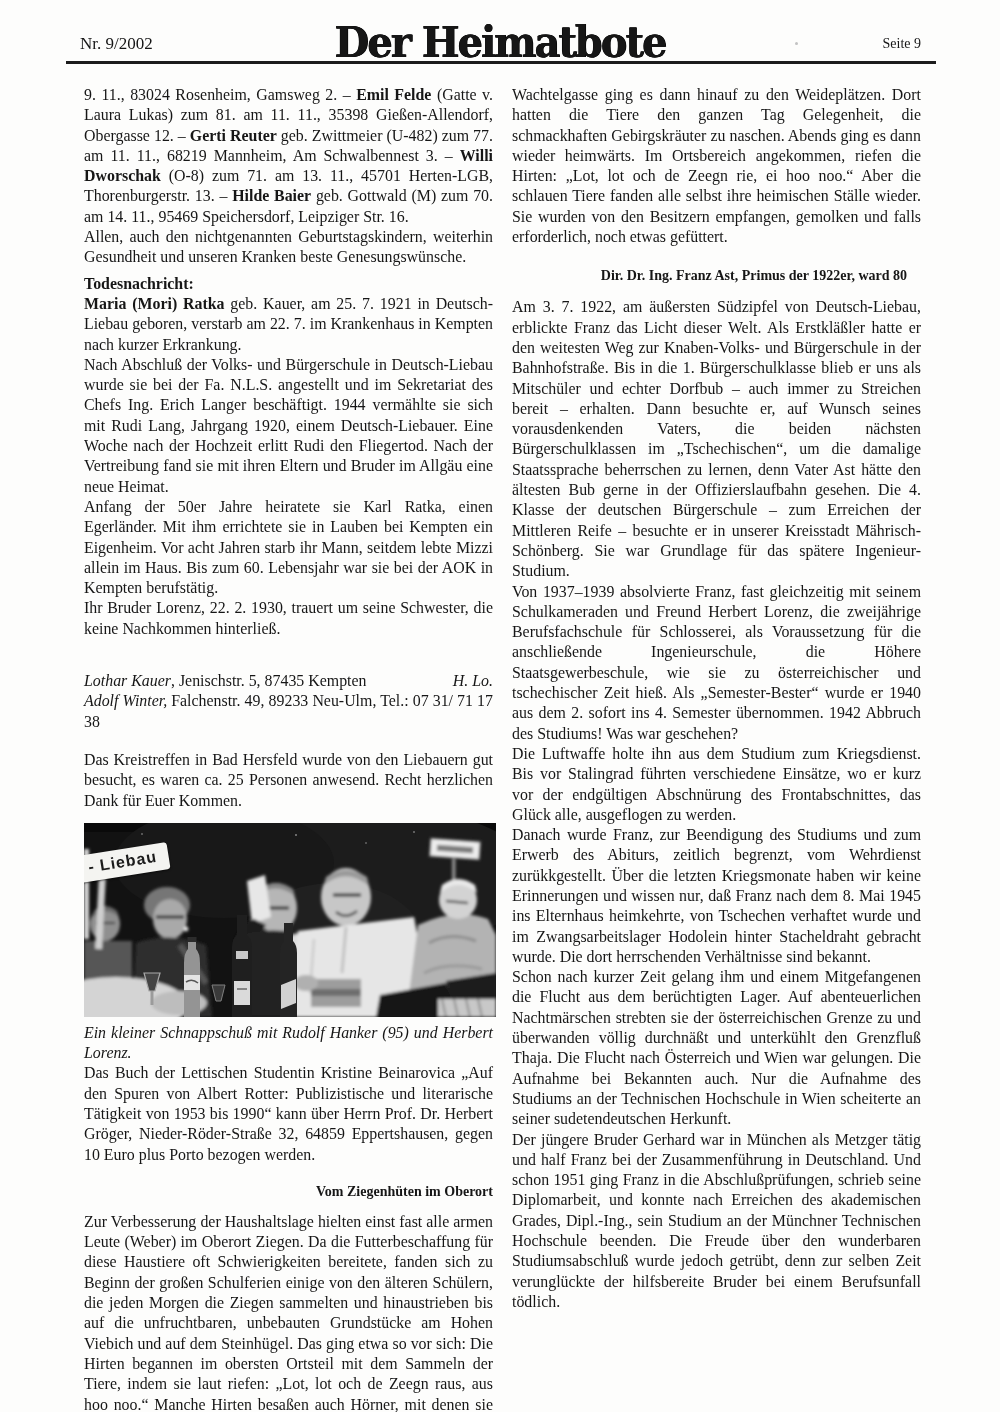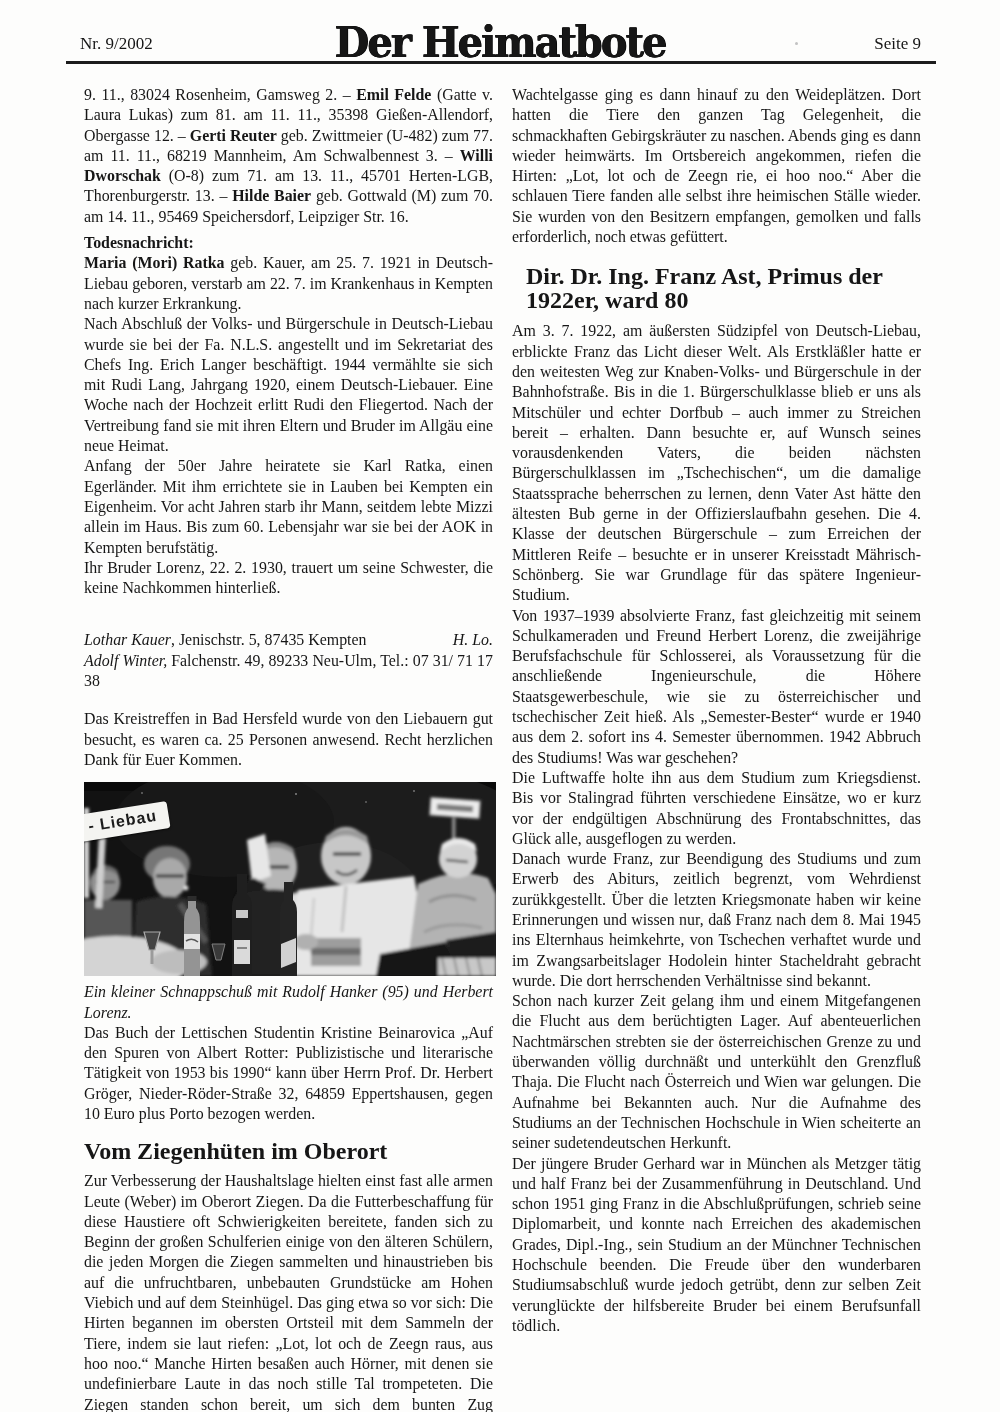--- a/index.html
+++ b/index.html
@@ -5,21 +5,21 @@
   html,body{margin:0;padding:0;background:#ffffff;}
   .page{
     position:relative;width:1000px;height:1412px;background:#fdfdfc;
     overflow:hidden;color:#161616;
     font-family:"Liberation Serif", serif;
     font-size:15.9px;line-height:20.3px;
   }
   
   .header{position:relative;height:64px;}
   .issue{position:absolute;left:80px;bottom:10px;font-size:17px;}
-  .pagenum{position:absolute;right:79px;bottom:10px;font-size:17px;}
+  .pagenum{position:absolute;right:79px;bottom:10px;font-size:14px;}
   .masthead{
     position:absolute;left:0;right:0;bottom:2px;text-align:center;
     font-family:"DejaVu Serif", serif;font-weight:bold;font-size:40px;
     letter-spacing:-2px;line-height:40px;
     transform:scaleY(1.06);
     text-shadow:0.5px 0 0 #000, -0.3px 0 0 #000;
   }
   .rule{position:absolute;left:66px;right:64px;bottom:0;height:0;border-top:3px solid #1c1c1c;}
   .speck{position:absolute;left:795px;top:42px;width:3px;height:3px;background:#c2c2c2;border-radius:50%;}
   
@@ -27,21 +27,21 @@
   .col{width:409px;}
   .col p{margin:0;text-align:justify;}
   .b{font-weight:bold;}
   .i{font-style:italic;}
   .sig{font-style:italic;float:right;}
   .bold-line{font-weight:bold;text-align:center;}
   .gap-sm{margin-top:6px !important;}
   .gap-md{margin-top:18px !important;}
   .contact-line{display:flex;justify-content:space-between;margin-top:32px;}
   h2{
-    font-size:24px;line-height:24px;font-weight:bold;text-align:left;
+    font-size:14px;line-height:24px;font-weight:bold;text-align:right;
     margin:15px 0 8px 0;
   }
   h2.article{margin:17px 14px 9px 14px;}
   
   figure{margin:12px 0 0 0;}
   .photo{
     position:relative;width:412px;height:194px;background:#101010;
     overflow:hidden;
   }
   .photo svg{position:absolute;left:0;top:0;}
@@ -66,20 +66,21 @@
     <div class="masthead">Der Heimatbote</div>
     <div class="pagenum">Seite 9</div>
     <div class="rule"></div>
     <div class="speck"></div>
   </div>
 
   <div class="cols">
 
     <div class="col">
       <p><span>9. 11., 83024 Rosenheim, Gamsweg 2. – </span><span class="b">Emil Felde</span><span> (Gatte v. Laura Lukas) zum 81. am 11. 11., 35398 Gießen-Allendorf, Obergasse 12. – </span><span class="b">Gerti Reuter</span><span> geb. Zwittmeier (U-482) zum 77. am 11. 11., 68219 Mannheim, Am Schwalbennest 3. – </span><span class="b">Willi Dworschak</span><span> (O-8) zum 71. am 13. 11., 45701 Herten-LGB, Thorenburgerstr. 13. – </span><span class="b">Hilde Baier</span><span> geb. Gottwald (M) zum 70. am 14. 11., 95469 Speichersdorf, Leipziger Str. 16.</span></p>
+      <p>Allen, auch den nichtgenannten Geburtstagskindern, weiterhin Gesundheit und unseren Kranken beste Genesungswünsche.</p>
       <p class="bold-line gap-sm">Todesnachricht:</p>
       <p><span class="b">Maria (Mori) Ratka</span><span> geb. Kauer, am 25. 7. 1921 in Deutsch-Liebau geboren, verstarb am 22. 7. im Krankenhaus in Kempten nach kurzer Erkrankung.</span></p>
       <p>Nach Abschluß der Volks- und Bürgerschule in Deutsch-Liebau wurde sie bei der Fa. N.L.S. angestellt und im Sekretariat des Chefs Ing. Erich Langer beschäftigt. 1944 vermählte sie sich mit Rudi Lang, Jahrgang 1920, einem Deutsch-Liebauer. Eine Woche nach der Hochzeit erlitt Rudi den Fliegertod. Nach der Vertreibung fand sie mit ihren Eltern und Bruder im Allgäu eine neue Heimat.</p>
       <p>Anfang der 50er Jahre heiratete sie Karl Ratka, einen Egerländer. Mit ihm errichtete sie in Lauben bei Kempten ein Eigenheim. Vor acht Jahren starb ihr Mann, seitdem lebte Mizzi allein im Haus. Bis zum 60. Lebensjahr war sie bei der AOK in Kempten berufstätig.</p>
       <p>Ihr Bruder Lorenz, 22. 2. 1930, trauert um seine Schwester, die keine Nachkommen hinterließ.</p>
       <div class="contact-line">
         <span><span class="i">Lothar Kauer</span><span>, Jenischstr. 5, 87435 Kempten</span></span>
         <span class="i">H. Lo.</span>
       </div>
       <p><span class="i">Adolf Winter,</span><span> Falchenstr. 49, 89233 Neu-Ulm, Tel.: 07 31/ 71 17 38</span></p>

